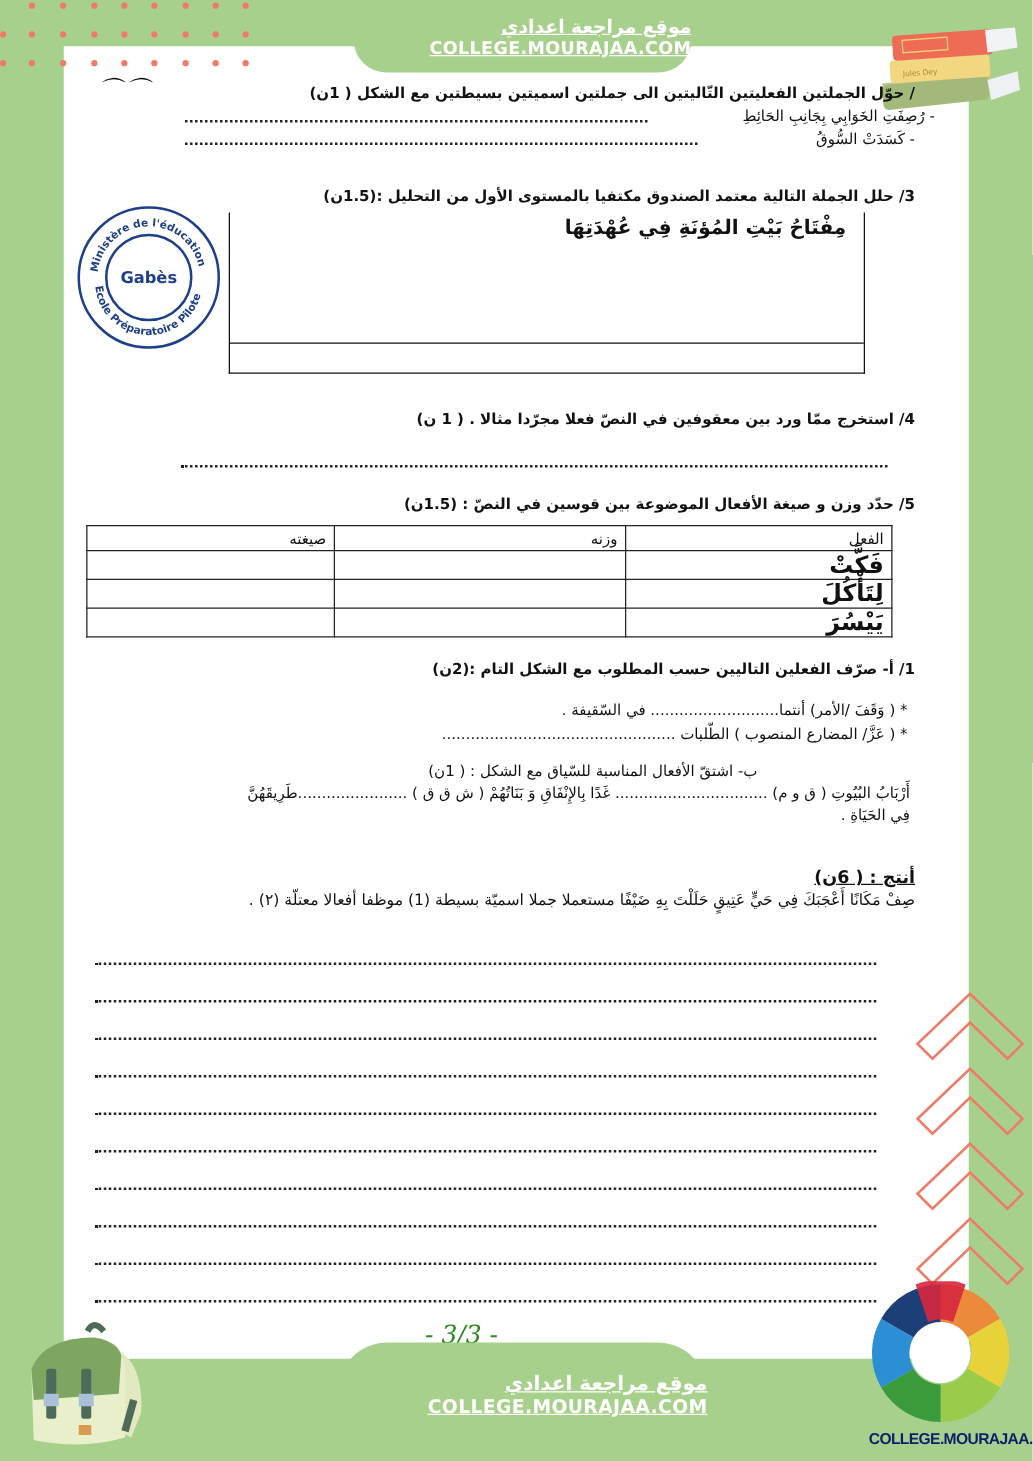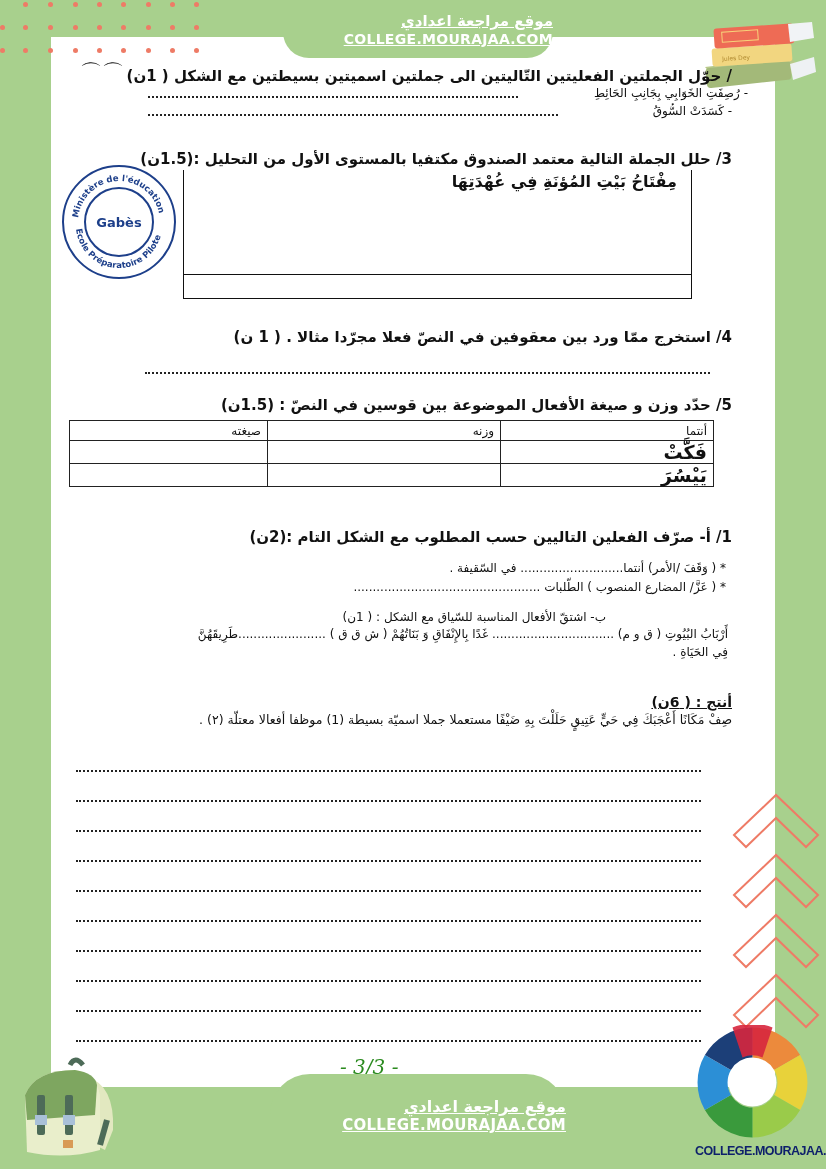--- a/index.html
+++ b/index.html
@@ -9,21 +9,21 @@
   .dot{position:absolute;width:5px;height:5px;border-radius:50%;background:#ee7b66;}
   .banner{position:absolute;background:#a8d08d;text-align:right;color:#fff;font-weight:bold;}
   .banner-top{left:283px;top:0;width:270px;height:58px;border-radius:0 0 26px 26px;}
   .banner-bottom{left:270px;top:1074px;width:296px;height:95px;border-radius:40px 40px 0 0;}
   .banner .ar{display:block;text-decoration:underline;font-size:15px;line-height:18px;}
   .banner .en{display:block;text-decoration:underline;font-size:14px;line-height:18px;letter-spacing:0.3px;}
   .banner-top .ar{margin-top:12px;}
   .banner-bottom .ar{margin-top:24px;font-size:16px;}
   .banner-bottom .en{font-size:15px;}
   .rtl{direction:rtl;text-align:right;font-family:"DejaVu Sans",sans-serif;}
-  .q{position:absolute;right:94px;font-size:15px;font-weight:bold;white-space:nowrap;}
+  .q{position:absolute;right:94px;font-size:12px;font-weight:bold;white-space:nowrap;}
   .line{position:absolute;font-size:12px;white-space:nowrap;}
   .dotline{position:absolute;height:0;border-bottom:2px dotted #222;}
   .box3{position:absolute;left:183px;top:170px;width:507px;height:128px;border:1.5px solid #111;border-top:none;}
   .box3 .inner{position:absolute;left:0;right:0;top:104px;border-top:1.5px solid #111;}
   .box3 .sent{position:absolute;right:14px;top:2px;font-size:16px;font-weight:bold;letter-spacing:6px;}
   table.t5{position:absolute;left:69px;top:420px;width:645px;border-collapse:collapse;font-size:12px;}
   table.t5 td,table.t5 th{border:1.5px solid #222;height:19px;padding:0 6px;font-weight:normal;}
   table.t5 th{text-align:right;}
   table.t5 td.verb{text-align:right;font-weight:bold;font-size:19px;}
   .stamp{position:absolute;left:62px;top:165px;width:110px;height:110px;border-radius:50%;border:2px solid #1d3f8a;color:#1d3f8a;font-family:"DejaVu Sans",sans-serif;}
@@ -113,26 +113,31 @@
   <div class="inner"></div>
 </div>
 
 <div class="q rtl" style="top:328px;">4/ استخرج ممّا ورد بين معقوفين في النصّ فعلا مجرّدا مثالا . ( 1 ن)</div>
 <div class="dotline" style="left:145px;top:372px;width:565px;"></div>
 
 <div class="q rtl" style="top:396px;">5/ حدّد وزن و صيغة الأفعال الموضوعة بين قوسين في النصّ : (1.5ن)</div>
 <table class="t5 rtl">
   <tbody>
       <tr>
-    <th style="width:200px">أنتما</th>
+    <th style="width:200px">الفعل</th>
     <th style="width:220px">وزنه</th>
     <th>صيغته</th>
   </tr>
   <tr>
     <td class="verb">فَكَّتْ</td>
+    <td></td>
+    <td></td>
+  </tr>
+  <tr>
+    <td class="verb">لِتَأْكُلَ</td>
     <td></td>
     <td></td>
   </tr>
   <tr>
     <td class="verb">يَيْسُرَ</td>
     <td></td>
     <td></td>
   </tr>
 </tbody>
   </table>

